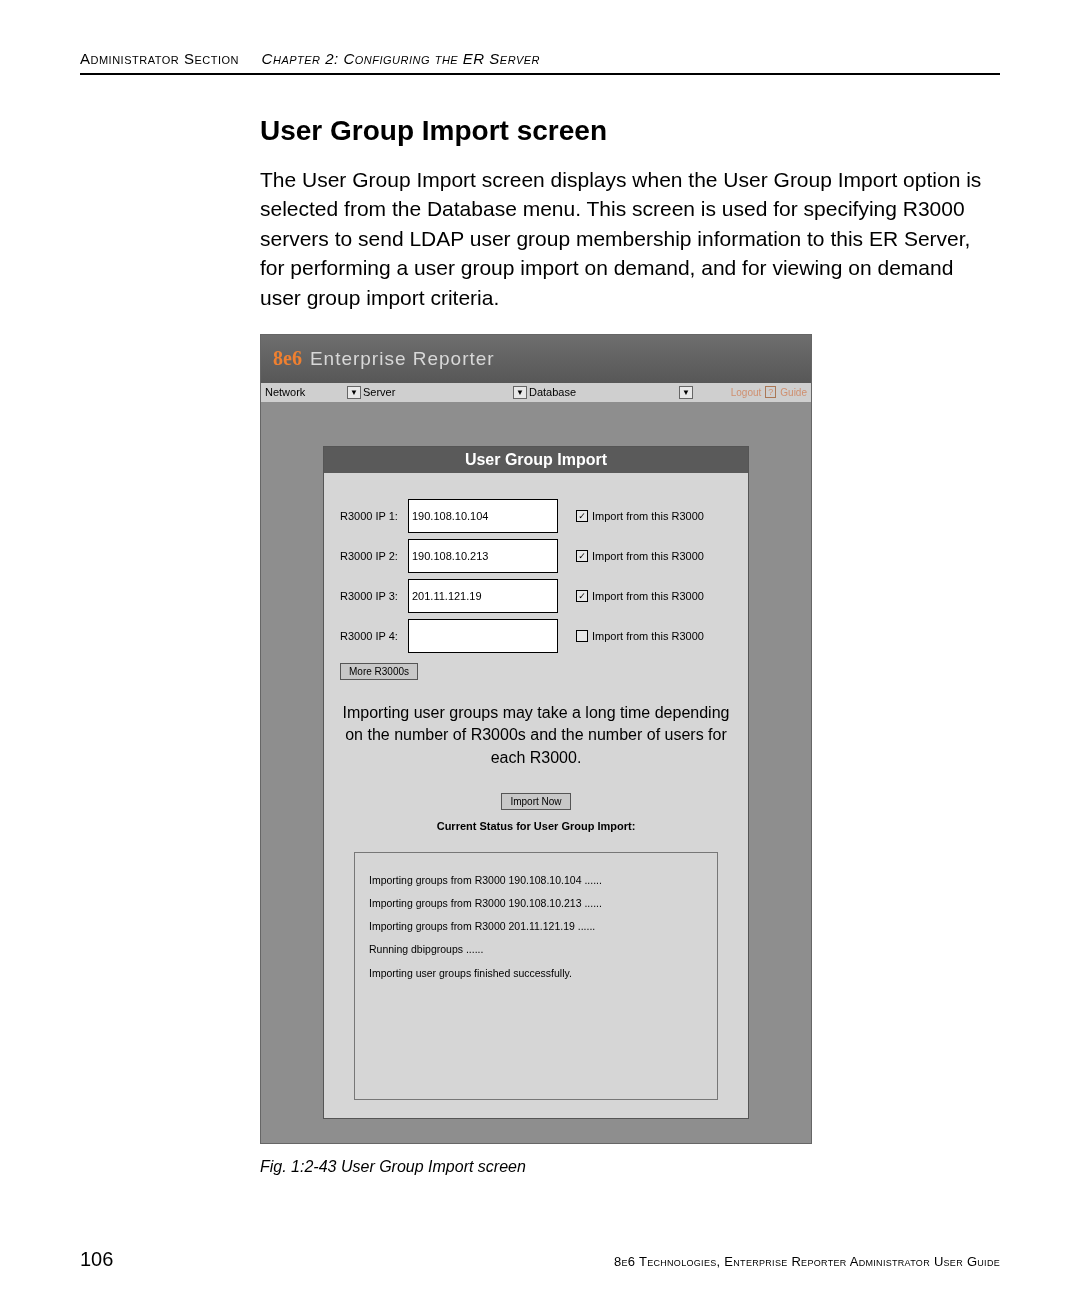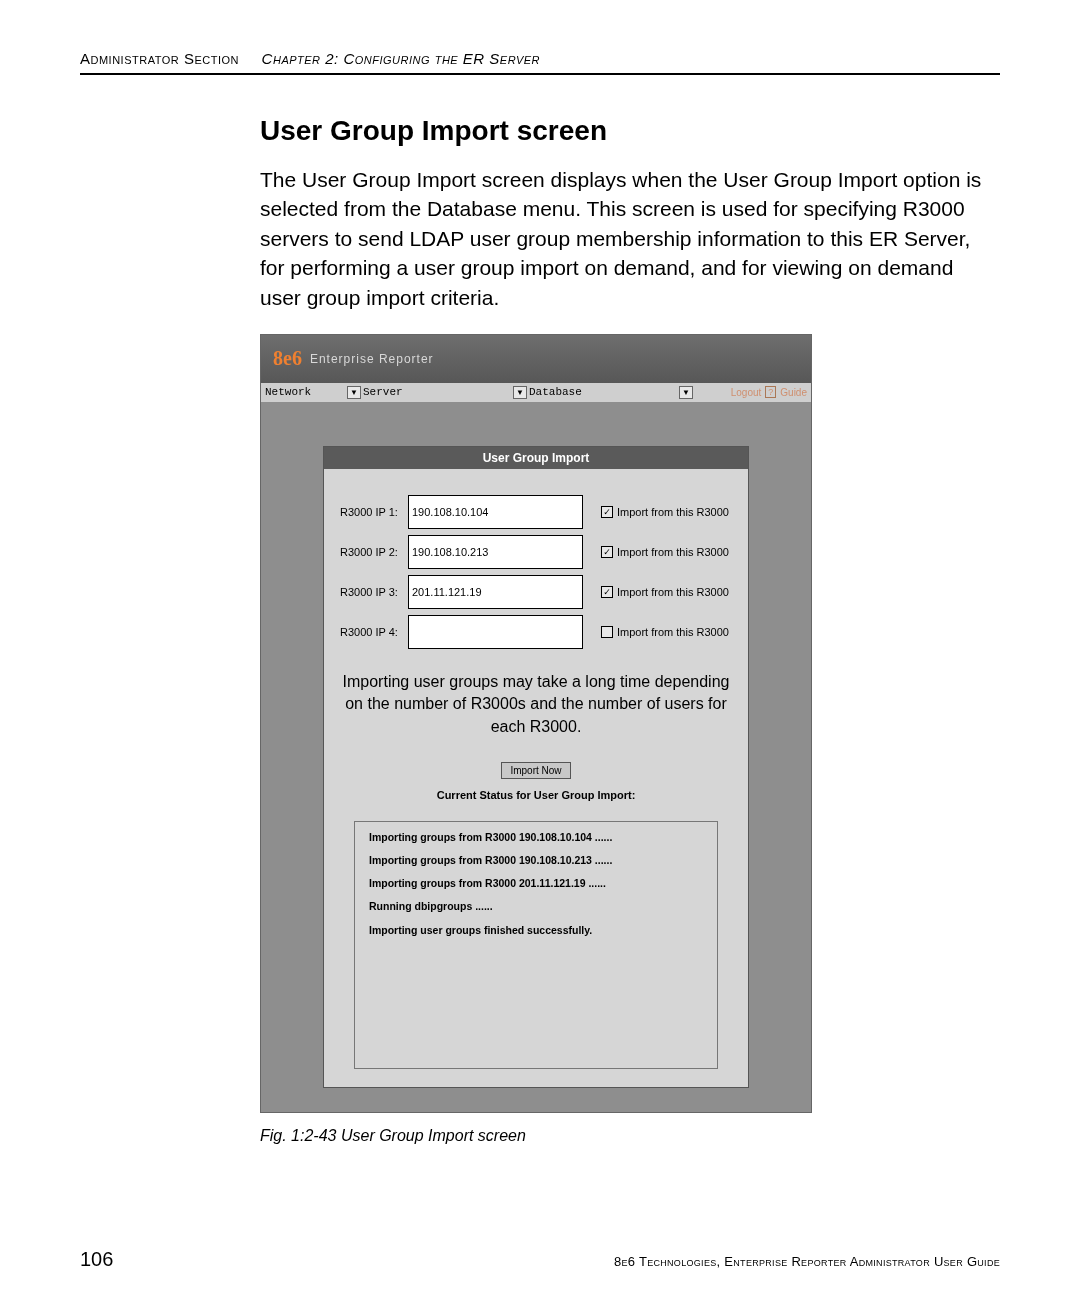--- a/index.html
+++ b/index.html
@@ -47,39 +47,39 @@
   }
   .logo-8e6 {
     color: #f08030;
     font-weight: bold;
     font-size: 20px;
     font-family: Georgia, serif;
     margin-right: 8px;
   }
   .logo-sub {
     color: #d8d8d8;
-    font-size: 12px;
+    font-size: 19px;
     letter-spacing: 1px;
   }
   .menubar {
     height: 19px;
     background: #cfcfcf;
     display: flex;
     align-items: center;
     font-size: 11px;
     padding: 0 4px;
     gap: 2px;
   }
   .menu-slot {
     display: flex;
     align-items: center;
     flex: 1;
     max-width: 164px;
   }
-  .menu-label { margin-right: 2px; font-family: Liberation Mono, monospace; }
+  .menu-label { margin-right: 2px; }
   .menu-dd {
     border: 1px solid #666;
     background: #e8e8e8;
     width: 14px; height: 13px;
     display: inline-flex; align-items: center; justify-content: center;
     font-size: 8px;
   }
   .menu-right {
     margin-left: auto;
     display: flex;
@@ -97,38 +97,38 @@
     background: #8e8e8e;
     padding: 44px 62px 24px 62px;
   }
   .panel {
     background: #d6d6d6;
     border: 1px solid #555;
   }
   .panel-title {
     background: #5a5a5a;
     color: #fff;
-    font-size: 12px;
+    font-size: 16px;
     font-weight: bold;
     text-align: center;
     padding: 4px 0;
   }
   .panel-body {
     padding: 26px 16px 18px 16px;
     font-size: 11px;
   }
   .ip-row {
     display: flex;
     align-items: center;
     margin-bottom: 6px;
     gap: 6px;
   }
   .ip-label { width: 62px; white-space: nowrap; }
   .ip-input {
-    width: 175px;
+    width: 150px;
     height: 17px;
     border: 1px solid #000;
     background: #fff;
     font-size: 11px;
     padding: 16px 3px;
     font-family: Arial, sans-serif;
   }
   .import-check {
     margin-left: 12px;
     display: flex;
@@ -160,25 +160,24 @@
   .status-title {
     font-weight: bold;
     font-size: 11px;
     text-align: center;
     margin-bottom: 20px;
   }
   .status-box {
     border: 1px solid #777;
     background: #d6d6d6;
     min-height: 248px;
-    padding: 4px 14px;
+    padding: 16px 14px;
     font-size: 10.5px;
     line-height: 2.2;
     margin: 0 14px;
-    font-weight: bold;
   }
   .fig-caption {
     font-style: italic;
     font-size: 16px;
     margin-top: 14px;
   }
   .footer {
     position: absolute;
     bottom: 40px;
     left: 80px;
@@ -269,20 +268,23 @@
               <div class="ip-row">
                 <span class="ip-label">R3000 IP 4:</span>
                 <input class="ip-input" value="" style="">
                 <span class="import-check">
                   <span class="chk"></span>
                   <span>Import from this R3000</span>
                 </span>
               </div>
             </div>
 
+          <div style="margin-top:10px;">
+            <button class="more-btn">More R3000s</button>
+          </div>
 
           <div class="note-text">Importing user groups may take a long time depending on the number of R3000s and the number of users for each R3000.</div>
 
           <div class="import-btn-wrap">
             <button class="import-btn">Import Now</button>
           </div>
 
           <div class="status-title">Current Status for User Group Import:</div>
 
           <div class="status-box" id="status-box">

